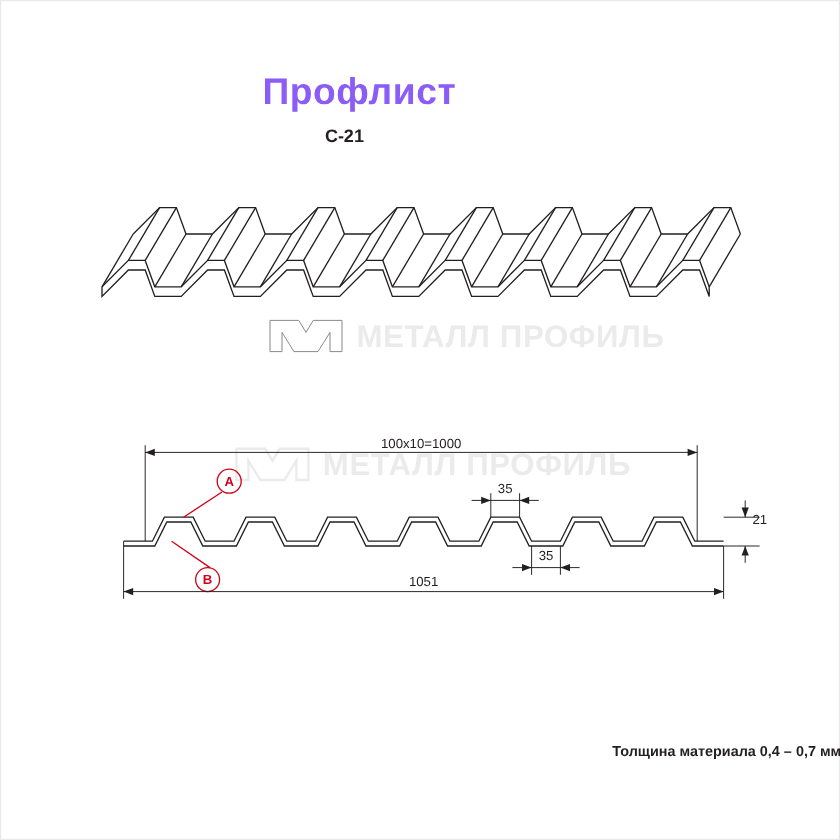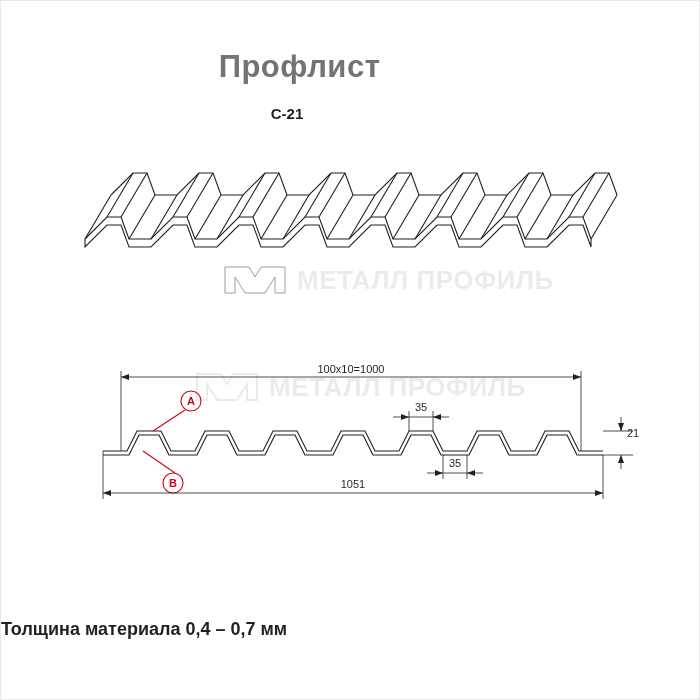--- a/index.html
+++ b/index.html
@@ -19,28 +19,28 @@
     position: relative;
     width: 700px;
     height: 700px;
     border: 1px solid #e9e9e9;
     box-sizing: border-box;
   }
 
   
   .title {
     position: absolute;
-    top: 48px;
+    top: 58px;
     left: 0;
     width: 597px;
     text-align: center;
     font-size: 31px;
     font-weight: bold;
     letter-spacing: 0.5px;
-    color: #737373;
+    color: #8b5cf6;
   }
   .subtitle {
     position: absolute;
     top: 104px;
     left: 0;
     width: 572px;
     text-align: center;
     font-size: 15px;
     font-weight: bold;
     color: #231f20;
@@ -83,22 +83,22 @@
     width: 560px;
     height: 160px;
   }
 
   
   .footer {
     position: absolute;
     top: 618px;
     left: 0;
     width: 700px;
-    text-align: left;
-    font-size: 18px;
+    text-align: right;
+    font-size: 12px;
     font-weight: bold;
     color: #231f20;
   }
 
   svg { display: block; overflow: visible; }
   .ln { fill: none; stroke: #231f20; stroke-width: 1.1; }
   .ln-thin { fill: none; stroke: #231f20; stroke-width: 0.8; }
   .ln-red { fill: none; stroke: #d0021b; stroke-width: 1.1; }
   .txt { font-family: "Liberation Sans", sans-serif; font-size: 11px; fill: #231f20; }
   .txt-red { font-family: "Liberation Sans", sans-serif; font-size: 11px; font-weight: bold; fill: #d0021b; }

